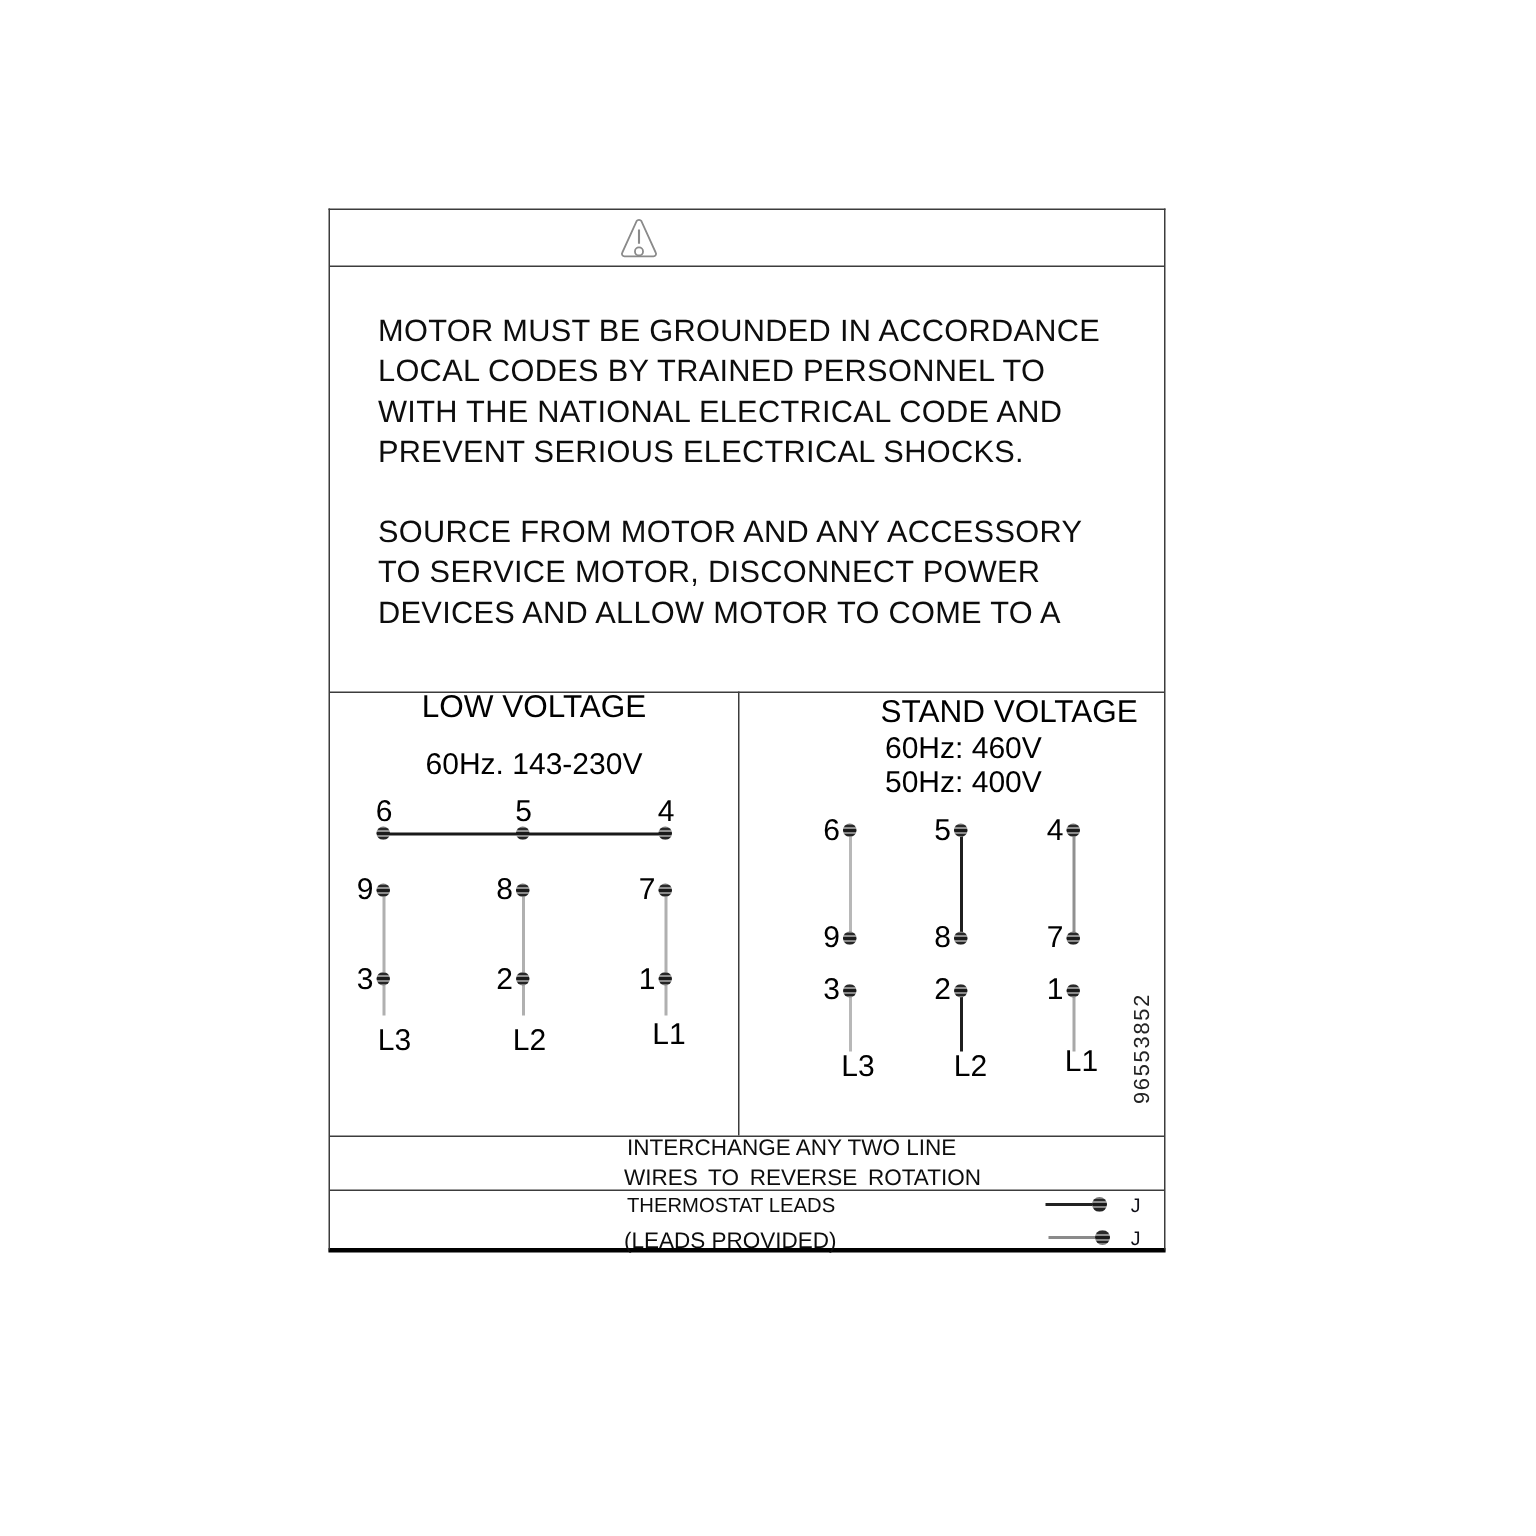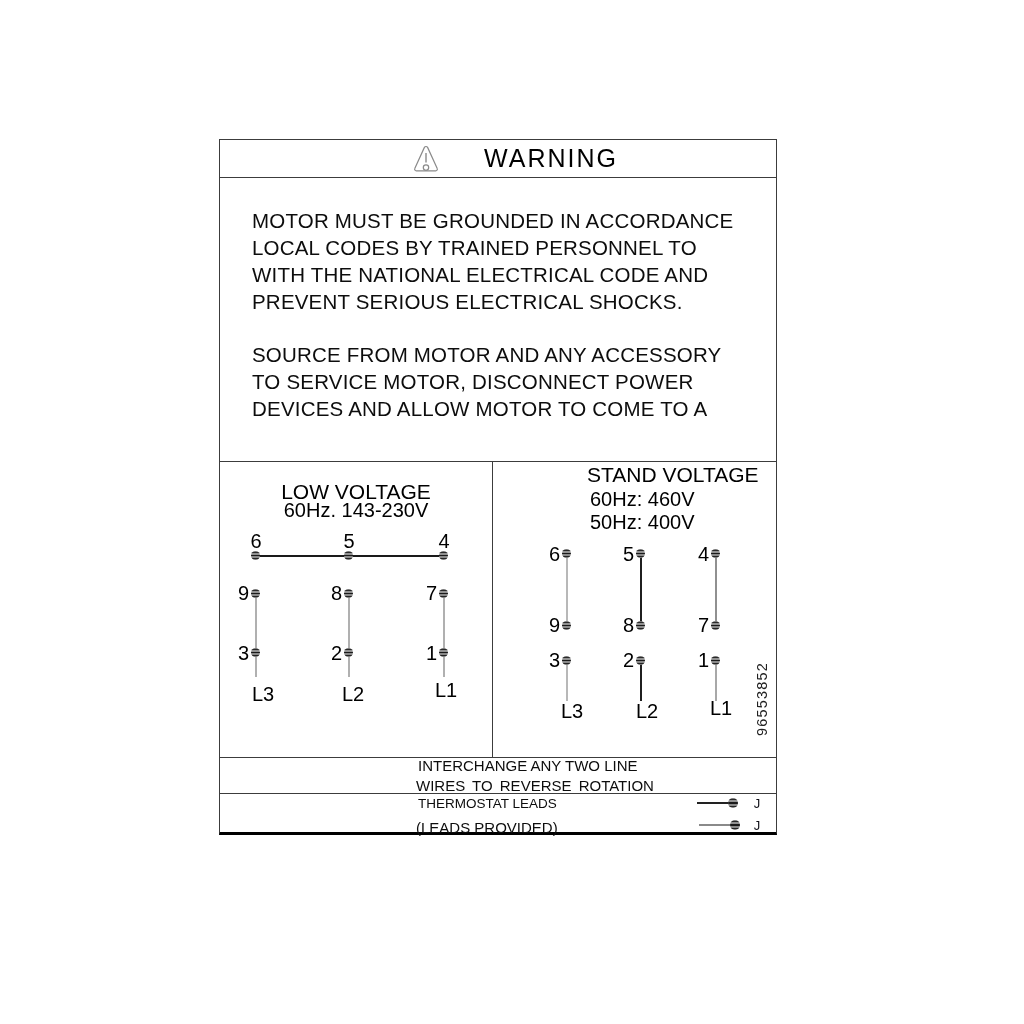--- a/index.html
+++ b/index.html
@@ -37,39 +37,38 @@
 <div class="canvas">
   <div class="label">
 
     <div class="tri">
       <svg width="26" height="28" viewBox="0 0 26 28">
         <path d="M11.4 2.4 a1.9 1.9 0 0 1 3.2 0 L24.1 23.3 a1.7 1.7 0 0 1 -1.5 2.6 H3.4 A1.7 1.7 0 0 1 1.9 23.3 Z" fill="none" stroke="#8a8a8a" stroke-width="1.2"></path>
         <line x1="13" y1="8" x2="13" y2="17.5" stroke="#8a8a8a" stroke-width="1.4"></line>
         <circle cx="13" cy="22.6" r="2.7" fill="#ffffff" stroke="#8a8a8a" stroke-width="1.2"></circle>
       </svg>
     </div>
-    <div class="warn-title">WARNING</div>
     <div class="hline" style="top:37px;"></div>
 
     <div class="para" style="top:67px;">
       <div>MOTOR MUST BE GROUNDED IN ACCORDANCE</div>
       <div>LOCAL CODES BY TRAINED PERSONNEL TO</div>
       <div>WITH THE NATIONAL ELECTRICAL CODE AND</div>
       <div>PREVENT SERIOUS ELECTRICAL SHOCKS.</div>
     </div>
     <div class="para" style="top:201px;">
       <div>SOURCE FROM MOTOR AND ANY ACCESSORY</div>
       <div>TO SERVICE MOTOR, DISCONNECT POWER</div>
       <div>DEVICES AND ALLOW MOTOR TO COME TO A</div>
     </div>
 
     <div class="hline" style="top:321px;"></div>
     <div class="vline" style="left:272px;top:321px;height:296px;"></div>
 
-    <div class="sec-title" style="left:0;width:272px;text-align:center;top:340px;">LOW VOLTAGE</div>
+    <div class="sec-title" style="left:0;width:272px;text-align:center;top:320px;">LOW VOLTAGE</div>
     <div class="sec-sub" style="left:0;width:272px;text-align:center;top:359px;">60Hz. 143-230V</div>
 
     <div class="busline" style="left:36px;top:415px;width:188px;"></div>
 
     <div class="wire" style="left:35px;top:453px;height:84px;background:#b0b0b0;"></div>
     <div class="wire" style="left:128px;top:453px;height:84px;background:#b0b0b0;"></div>
     <div class="wire" style="left:223px;top:453px;height:84px;background:#b0b0b0;"></div>
 
     <span class="num" style="left:24px;top:390px;">6</span>
     <span class="num" style="left:117px;top:390px;">5</span>

